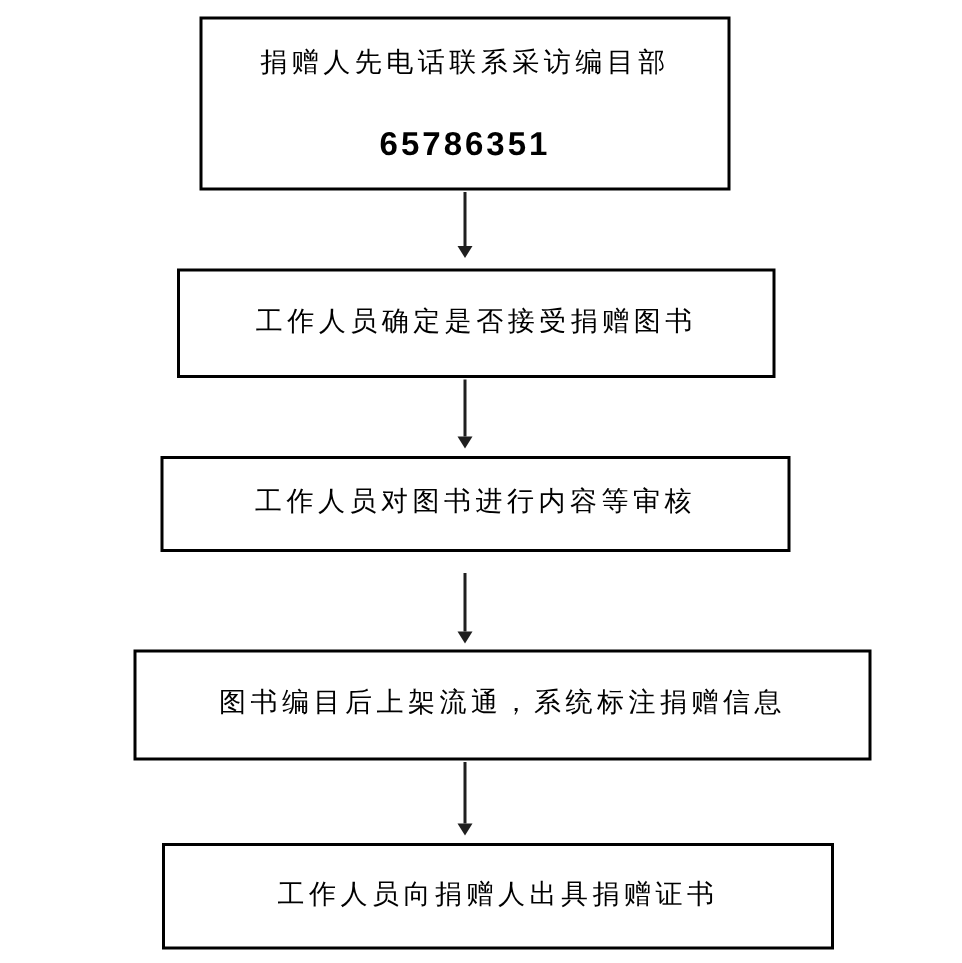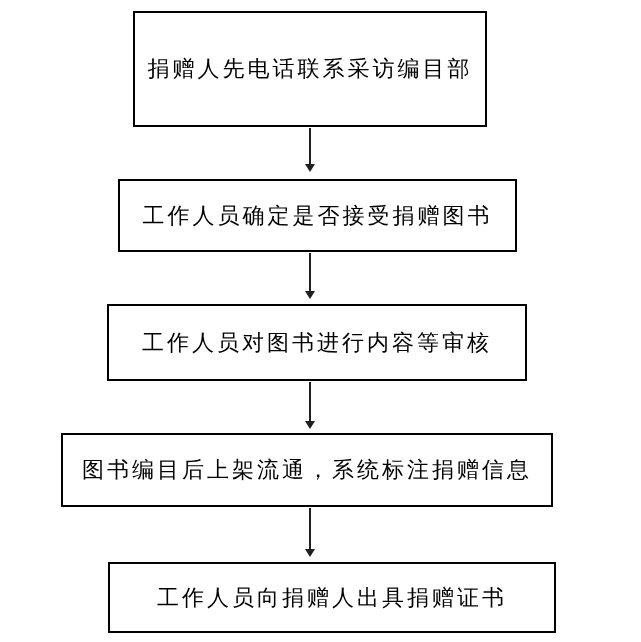--- a/index.html
+++ b/index.html
@@ -18,36 +18,37 @@
     box-sizing: border-box;
     border: 2px solid #000000;
     background: #ffffff;
     display: flex;
     flex-direction: column;
     align-items: center;
     justify-content: center;
     text-align: center;
   }
   .box .line {
-    font-size: 22px;
+    font-size: 18px;
     letter-spacing: 3px;
     line-height: 30px;
     white-space: nowrap;
+    font-family: Liberation Mono, monospace;
   }
   .box .num {
     font-family: "Liberation Sans", sans-serif;
     font-weight: bold;
     font-size: 22px;
     letter-spacing: 2px;
     line-height: 28px;
   }
   .box1 { left: 133px; top: 11px;  width: 354px; height: 116px; gap: 24px; }
   .box2 { left: 118px; top: 179px; width: 399px; height: 73px; align-items: center; }
-  .box3 { left: 107px; top: 304px; width: 420px; height: 77px; }
-  .box4 { left: 61px;  top: 433px; width: 492px; height: 74px; }
+  .box3 { left: 107px; top: 304px; width: 420px; height: 64px; }
+  .box4 { left: 89px;  top: 433px; width: 492px; height: 74px; }
   .box5 { left: 108px; top: 562px; width: 448px; height: 71px; }
 
   .arrow {
     position: absolute;
     left: 304px;
     width: 12px;
     display: flex;
     flex-direction: column;
     align-items: center;
   }
@@ -68,20 +69,21 @@
   .arrow3 { top: 382px; height: 47px; }
   .arrow4 { top: 508px; height: 49px; }
 </style>
 </head>
 <body>
 
 <div class="canvas">
 
   <div class="box box1">
     <div class="line">捐赠人先电话联系采访编目部</div>
+    <div class="num">65786351</div>
   </div>
 
   <div class="arrow arrow1">
     <div class="shaft"></div>
     <div class="head"></div>
   </div>
 
   <div class="box box2">
     <div class="line">工作人员确定是否接受捐赠图书</div>
   </div>

